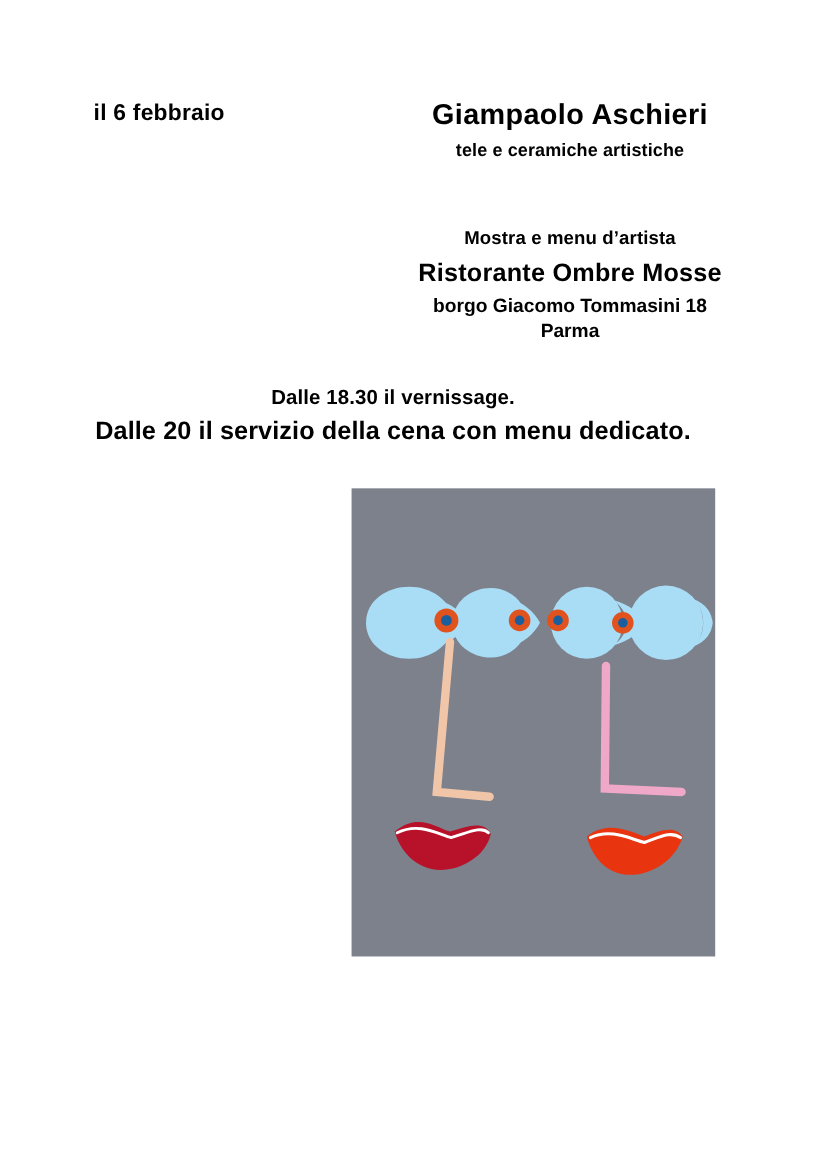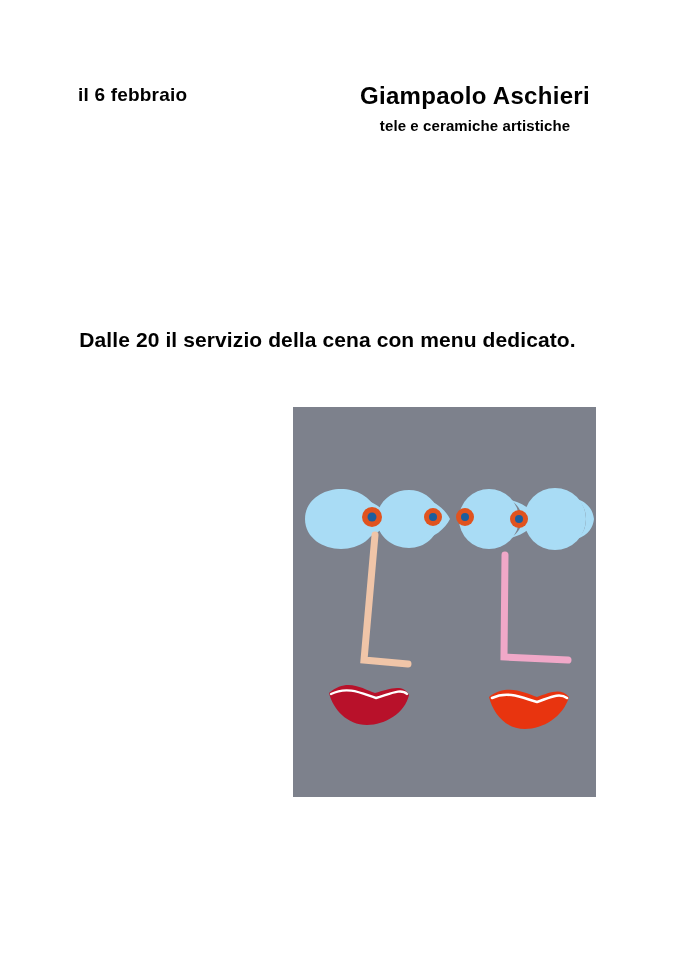--- a/index.html
+++ b/index.html
@@ -118,22 +118,29 @@
 
 <div class="poster">
 
   <div class="date-line">il 6 febbraio</div>
 
   <div class="artist-block">
     <div class="artist-name">Giampaolo Aschieri</div>
     <div class="artist-subtitle">tele e  ceramiche artistiche</div>
   </div>
 
+  <div class="venue-block">
+    <div class="venue-kicker">Mostra e menu d’artista</div>
+    <div class="venue-name">Ristorante Ombre Mosse</div>
+    <div class="venue-address">borgo Giacomo Tommasini 18</div>
+    <div class="venue-city">Parma</div>
+  </div>
 
   <div class="schedule-block">
+    <div class="schedule-line-1">Dalle 18.30 il vernissage.</div>
     <div class="schedule-line-2">Dalle 20 il servizio della cena con menu dedicato.</div>
   </div>
 
   <div class="artwork">
     <svg width="303" height="390" viewBox="0 0 303 390" xmlns="http://www.w3.org/2000/svg">
       <rect x="0" y="0" width="303" height="390" fill="#7d818c"></rect>
 
       <g>
         <path d="M12 112 C12 93 30 82 48 82 C66 82 84 93 84 112 C84 131 66 142 48 142 C30 142 12 131 12 112 Z" fill="#a9dcf5"></path>
         <path d="M60 90 C78 92 92 102 98 112 C92 122 78 132 60 134 C70 126 74 119 74 112 C74 105 70 98 60 90 Z" fill="#a9dcf5"></path>

